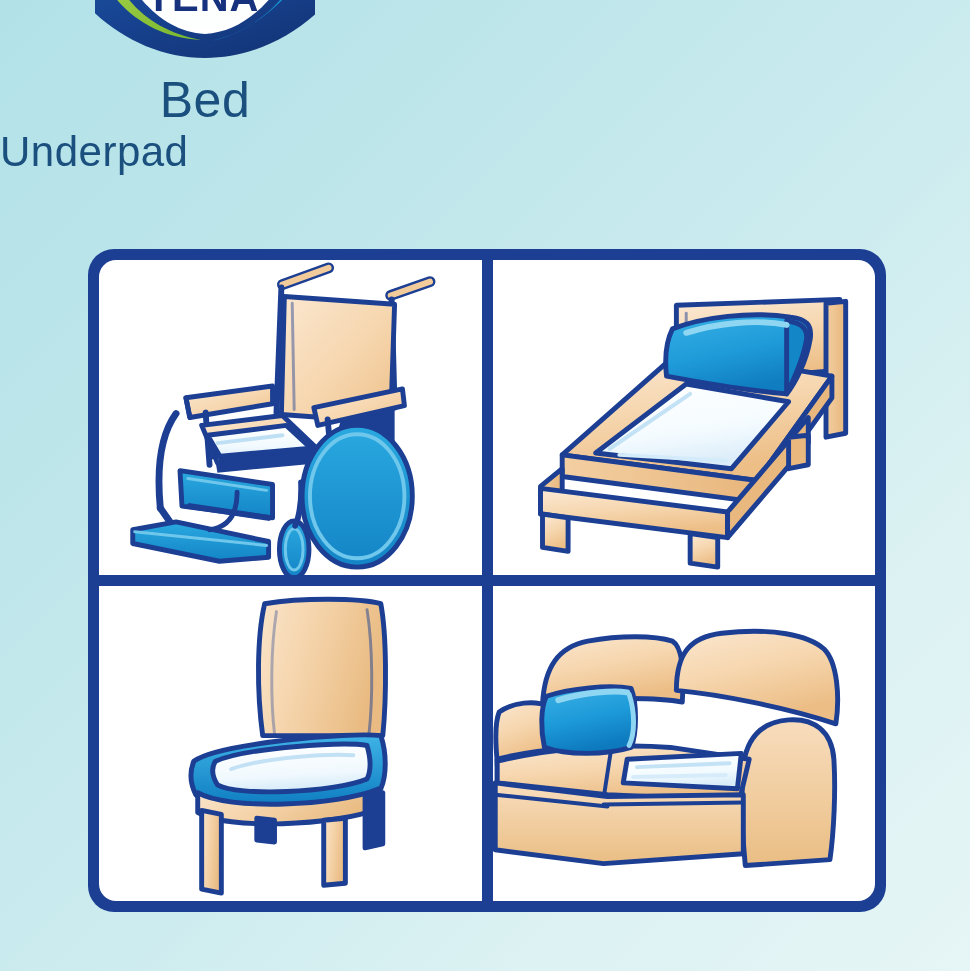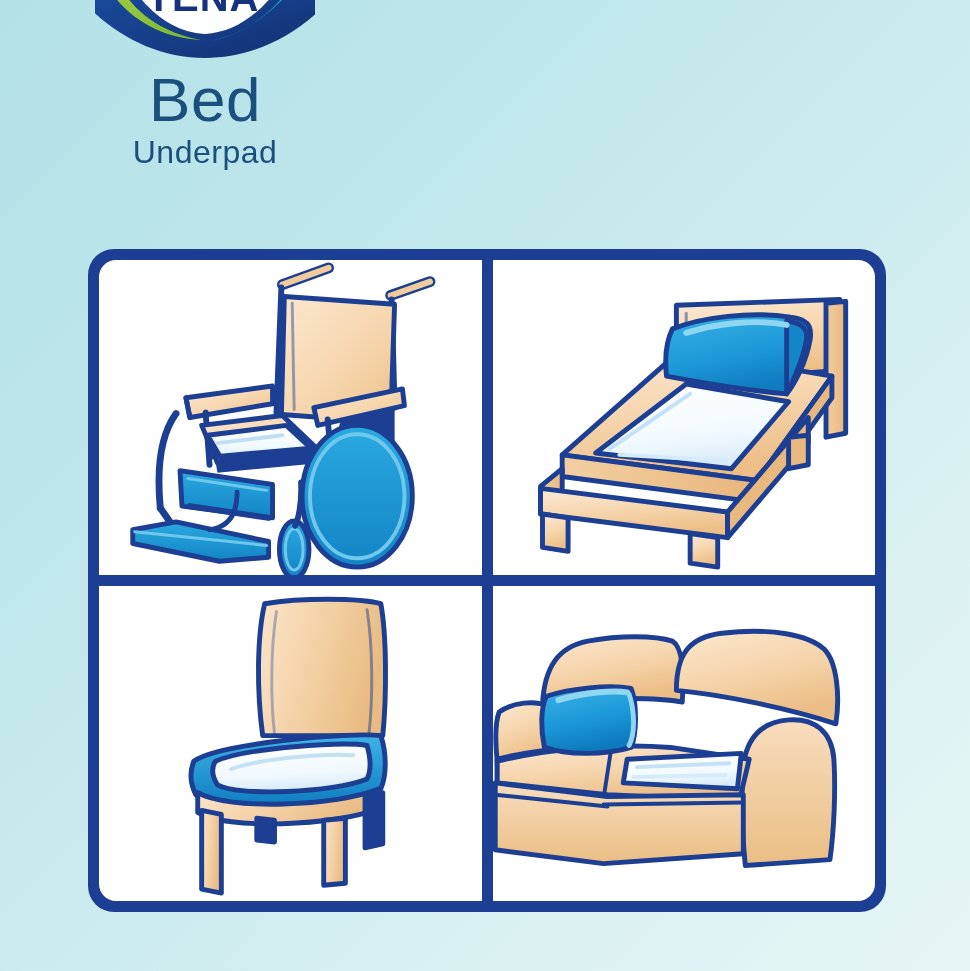--- a/index.html
+++ b/index.html
@@ -38,34 +38,33 @@
     height: 112px;
   }
   #logo-mark svg { display: block; width: 100%; height: 100%; }
 
   #product-line-1 {
     position: absolute;
     left: 0;
     top: 72px;
     width: 410px;
     text-align: center;
-    font-size: 62px;
+    font-size: 50px;
     line-height: 56px;
     font-weight: 400;
     letter-spacing: 0.5px;
     color: #1a4f7e;
   }
 
   #product-line-2 {
     position: absolute;
     left: 0;
     top: 128px;
     width: 410px;
-    text-align: center;
-    font-size: 32px;
+    font-size: 42px;
     line-height: 48px;
     font-weight: 400;
     letter-spacing: 0.5px;
     color: #1a4f7e;
   }
 
   
   #usage-grid {
     position: absolute;
     left: 88px;

